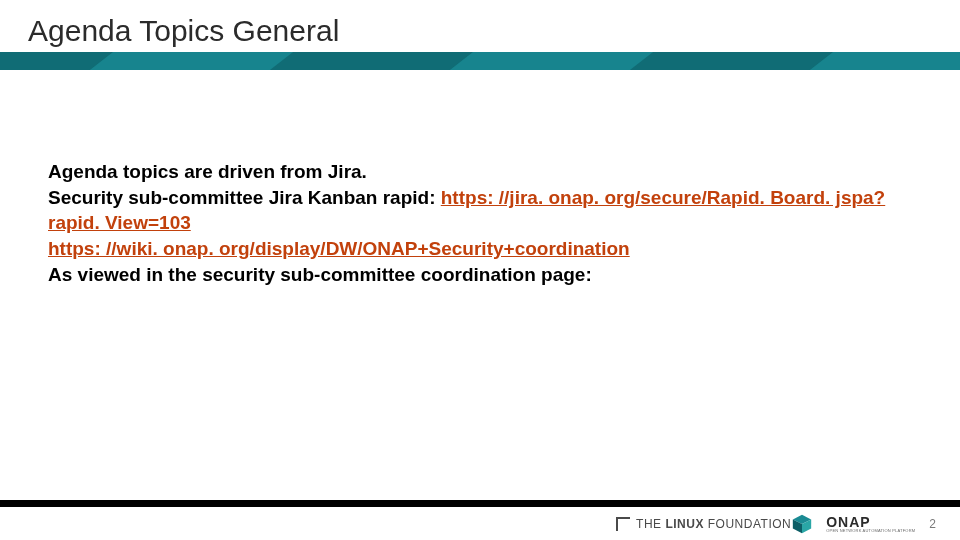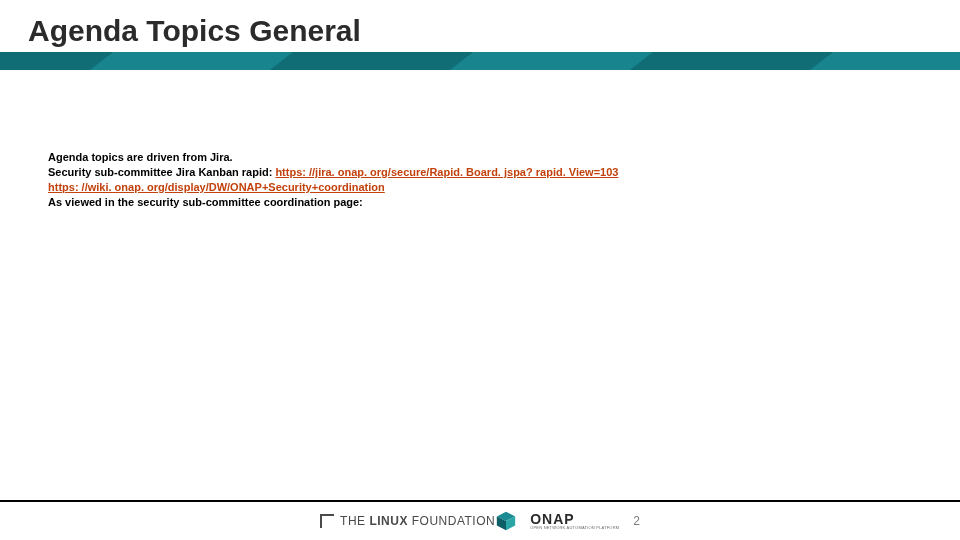--- a/index.html
+++ b/index.html
@@ -24,58 +24,58 @@
     top: 0; left: 0;
     width: 960px;
     height: 70px;
   }
   .title {
     position: absolute;
     top: 14px;
     left: 28px;
     font-size: 30px;
     color: #2b2b2b;
-    font-weight: 700;
+    font-weight: 400;
     z-index: 5;
   }
   .title-white-bg {
     position: absolute;
     top: 0;
     left: 0;
     width: 100%;
     height: 52px;
     background: #ffffff;
     z-index: 2;
   }
   .content {
     position: absolute;
-    top: 150px;
+    top: 159px;
     left: 48px;
     right: 48px;
-    font-size: 11px;
+    font-size: 19px;
     line-height: 1.35;
     color: #000;
     font-weight: 600;
   }
   .content a, .link {
     color: #c2410c;
     text-decoration: underline;
     cursor: pointer;
     font-weight: 600;
   }
   .footer {
     position: absolute;
     bottom: 0;
     left: 0;
     right: 0;
     height: 40px;
-    border-top: 2px solid #000000;
+    border-top: 7px solid #000000;
     display: flex;
     align-items: center;
-    justify-content: center;
+    justify-content: flex-end;
     padding: 0 24px 0 24px;
     box-sizing: border-box;
   }
   .lf-logo {
     display: flex;
     align-items: center;
     gap: 6px;
     color: #4a4a4a;
     font-size: 12px;
     letter-spacing: 0.5px;

